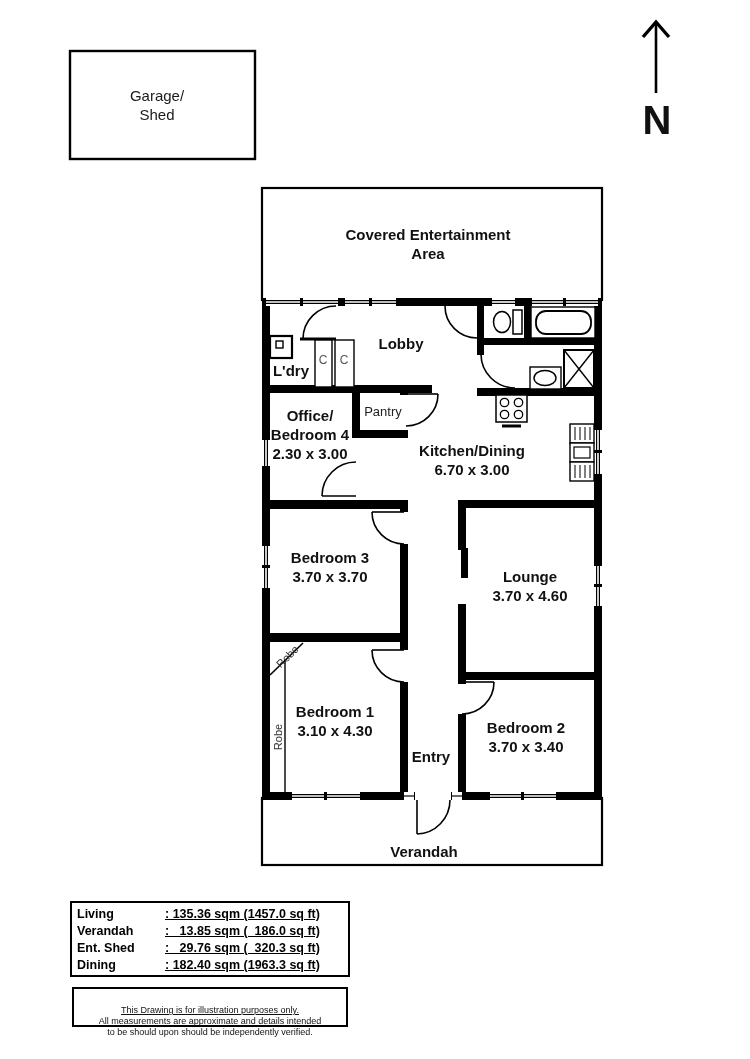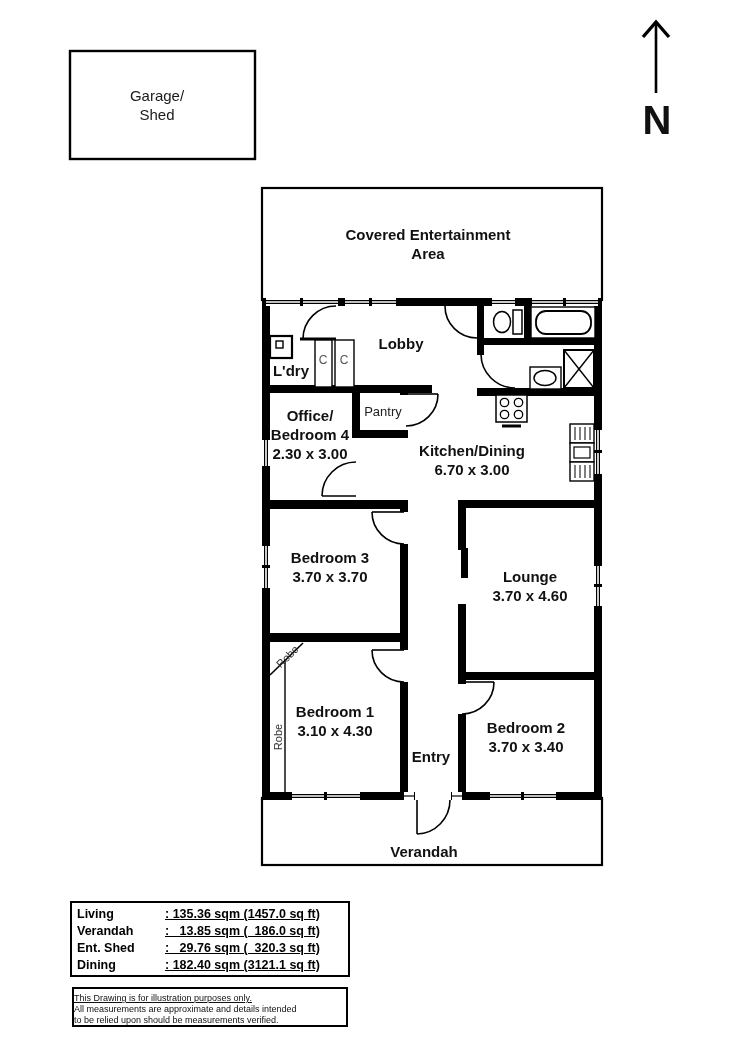--- a/index.html
+++ b/index.html
@@ -14,22 +14,22 @@
   .robe-t{font-weight:400;font-size:11px;fill:#333;}
   .north-t{font-weight:600;font-size:40px;}
   .area-table{position:absolute;left:70px;top:901px;width:280px;height:76px;border:2px solid #000;
     box-sizing:border-box;display:flex;flex-direction:column;justify-content:space-around;
     padding:2px 0 2px 5px;background:#fff;}
   .area-row{display:flex;font-size:12.5px;font-weight:700;color:#000;line-height:16px;white-space:pre;}
   .area-label{width:88px;flex:none;}
   .area-value{flex:1;text-decoration:underline;}
   .u{text-decoration:underline;}
   .disclaimer{position:absolute;left:72px;top:987px;width:276px;height:40px;border:2px solid #000;
-    box-sizing:border-box;background:#fff;font-size:9px;line-height:11px;
-    color:#111;padding-top:4px;}
+    box-sizing:border-box;background:#fff;text-align:center;font-size:9px;line-height:11px;
+    color:#111;padding-top:16px;}
 </style>
 </head>
 <body>
 
 <svg class="stage" viewBox="0 0 750 1059">
 
   <g>
     <rect x="70" y="51" width="185" height="108" fill="#fff" stroke="#000" stroke-width="2.4"></rect>
     <text class="garage-t" x="157" y="101" text-anchor="middle">Garage/</text>
     <text class="garage-t" x="157" y="120" text-anchor="middle">Shed</text>
@@ -279,21 +279,21 @@
   <div class="area-row">
     <span class="area-label">Living</span><span class="area-value">: 135.36 sqm (1457.0 sq ft)</span>
   </div>
   <div class="area-row">
     <span class="area-label">Verandah</span><span class="area-value">:   13.85 sqm (  186.0 sq ft)</span>
   </div>
   <div class="area-row">
     <span class="area-label">Ent. Shed</span><span class="area-value u">:   29.76 sqm (  320.3 sq ft)</span>
   </div>
   <div class="area-row">
-    <span class="area-label">Dining</span><span class="area-value">: 182.40 sqm (3121.1 sq ft)</span>
+    <span class="area-label">Dining</span><span class="area-value">: 182.40 sqm (1963.3 sq ft)</span>
   </div>
 </div>
 
 <div class="disclaimer">
   <div class="u">This Drawing is for illustration purposes only.</div>
   <div>All measurements are approximate and details intended</div>
-  <div>to be relied upon should be measurements verified.</div>
+  <div>to be should upon should be independently verified.</div>
 </div>
 
 </body></html>

